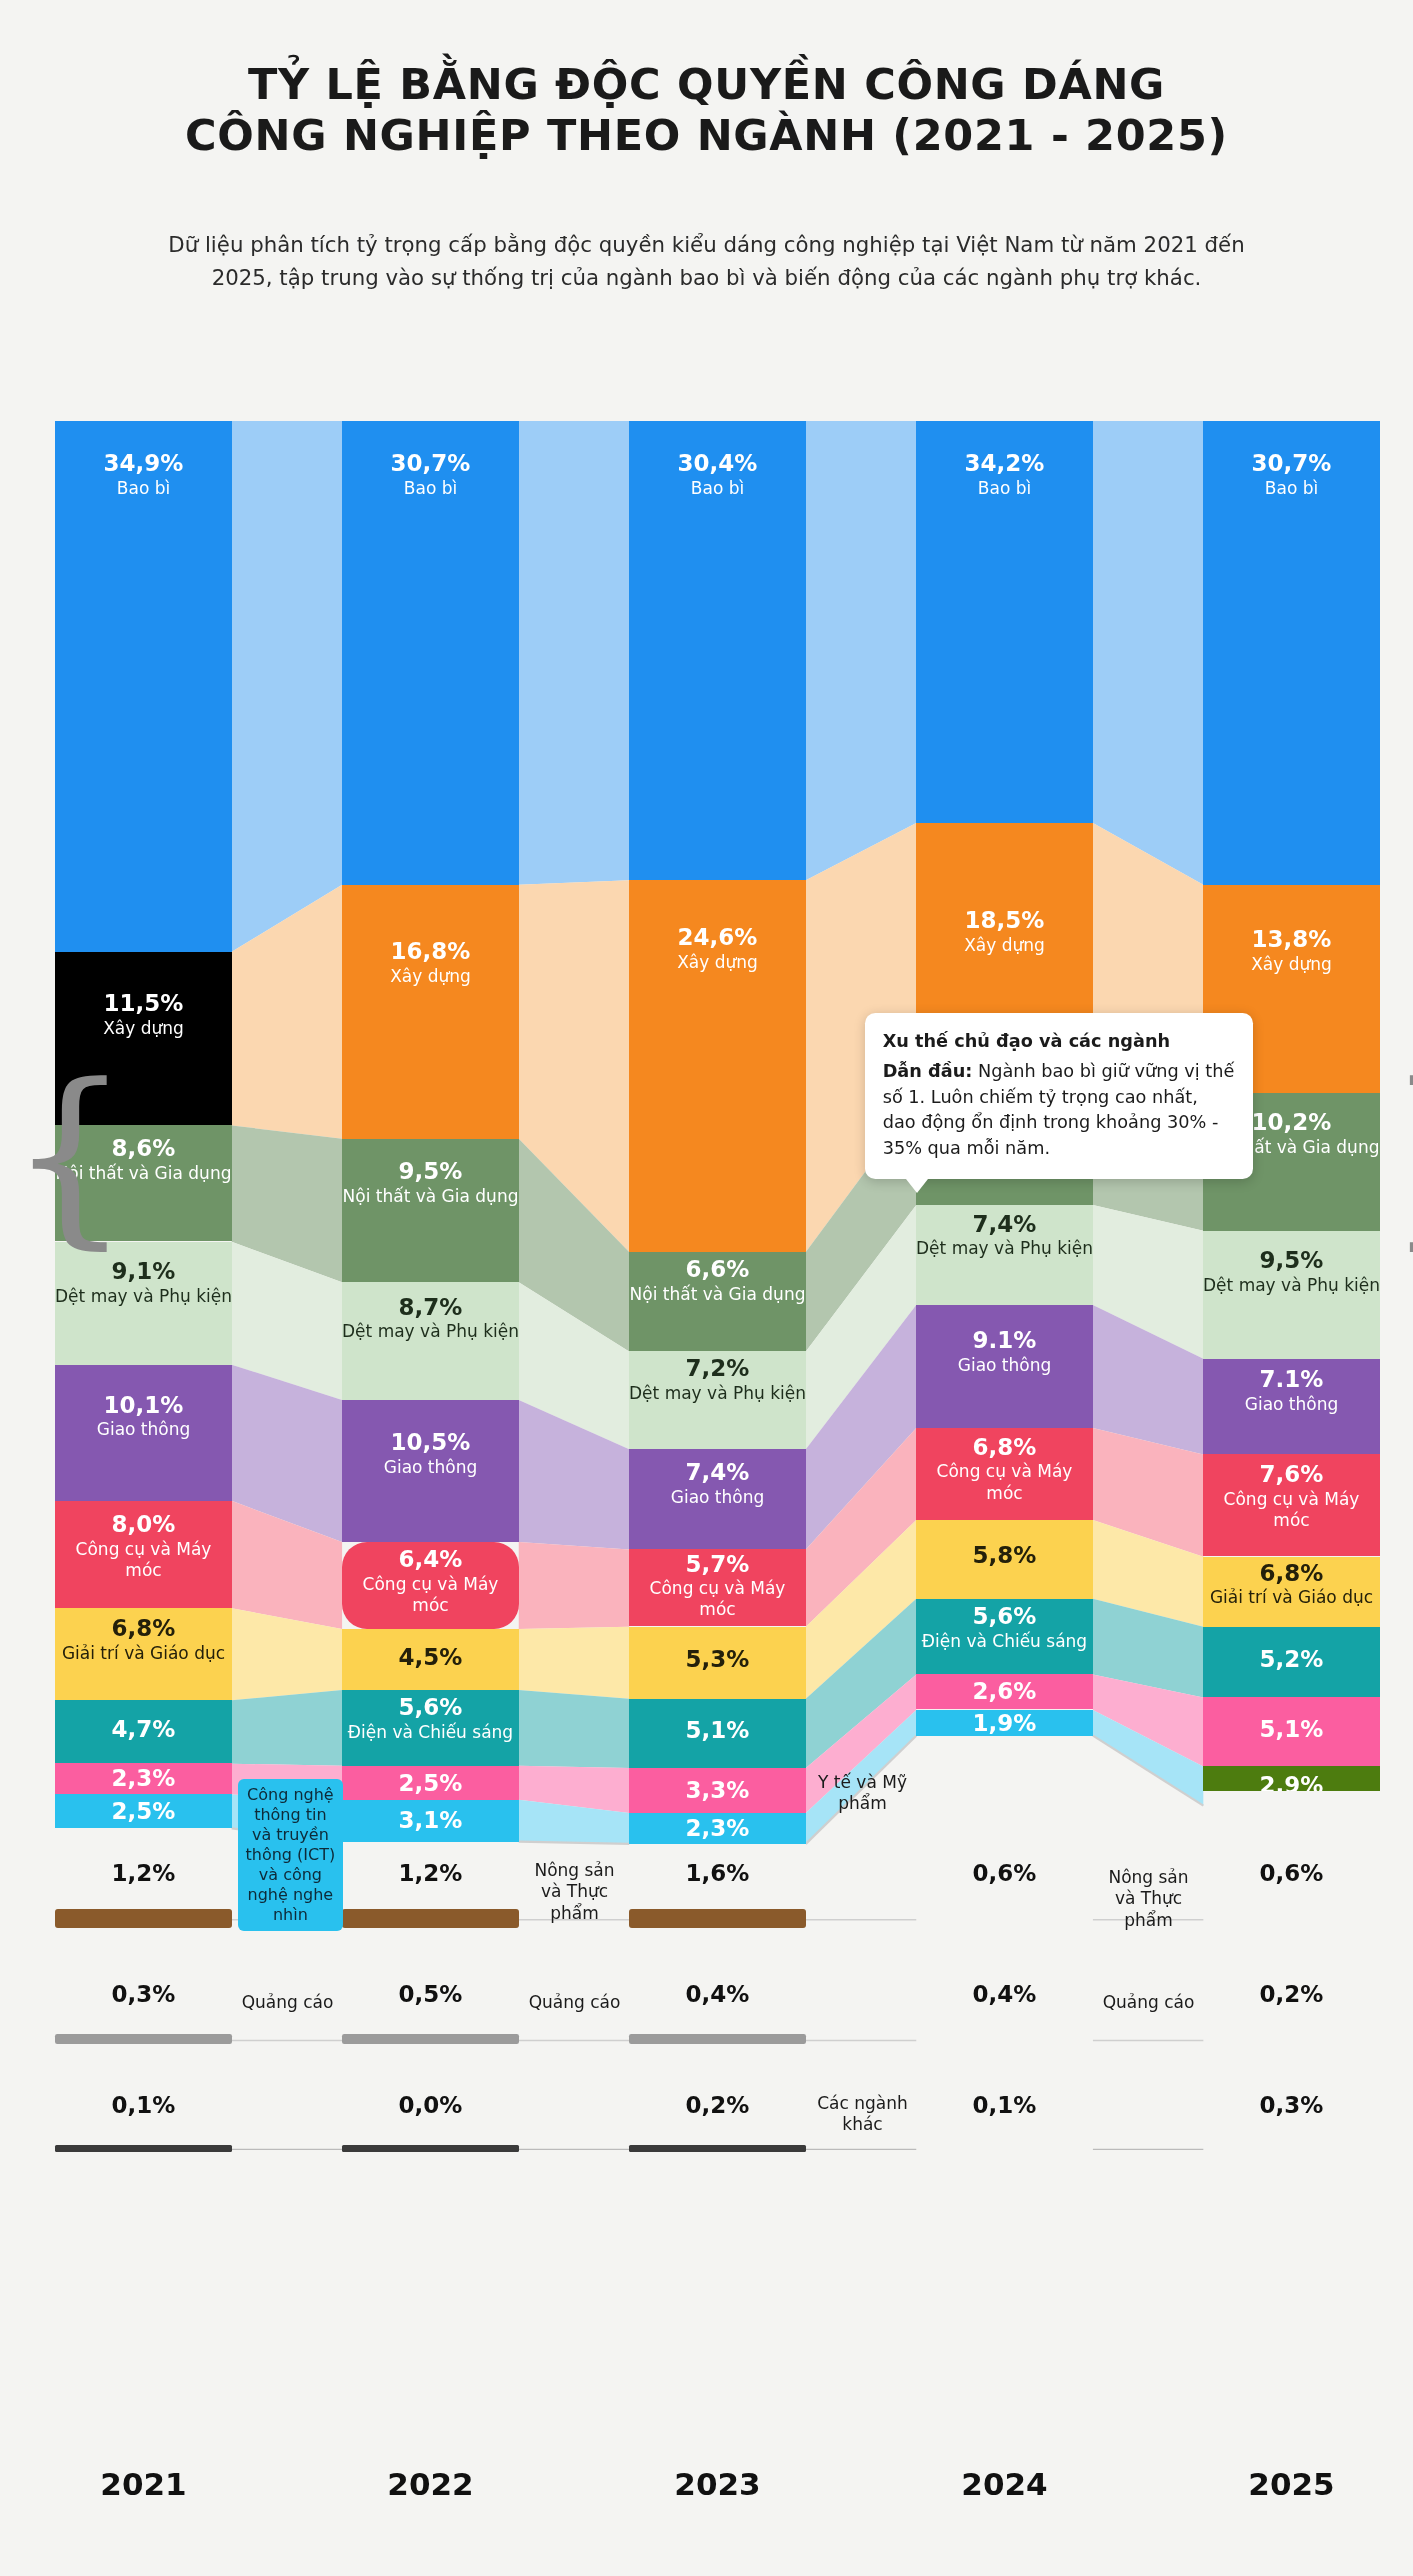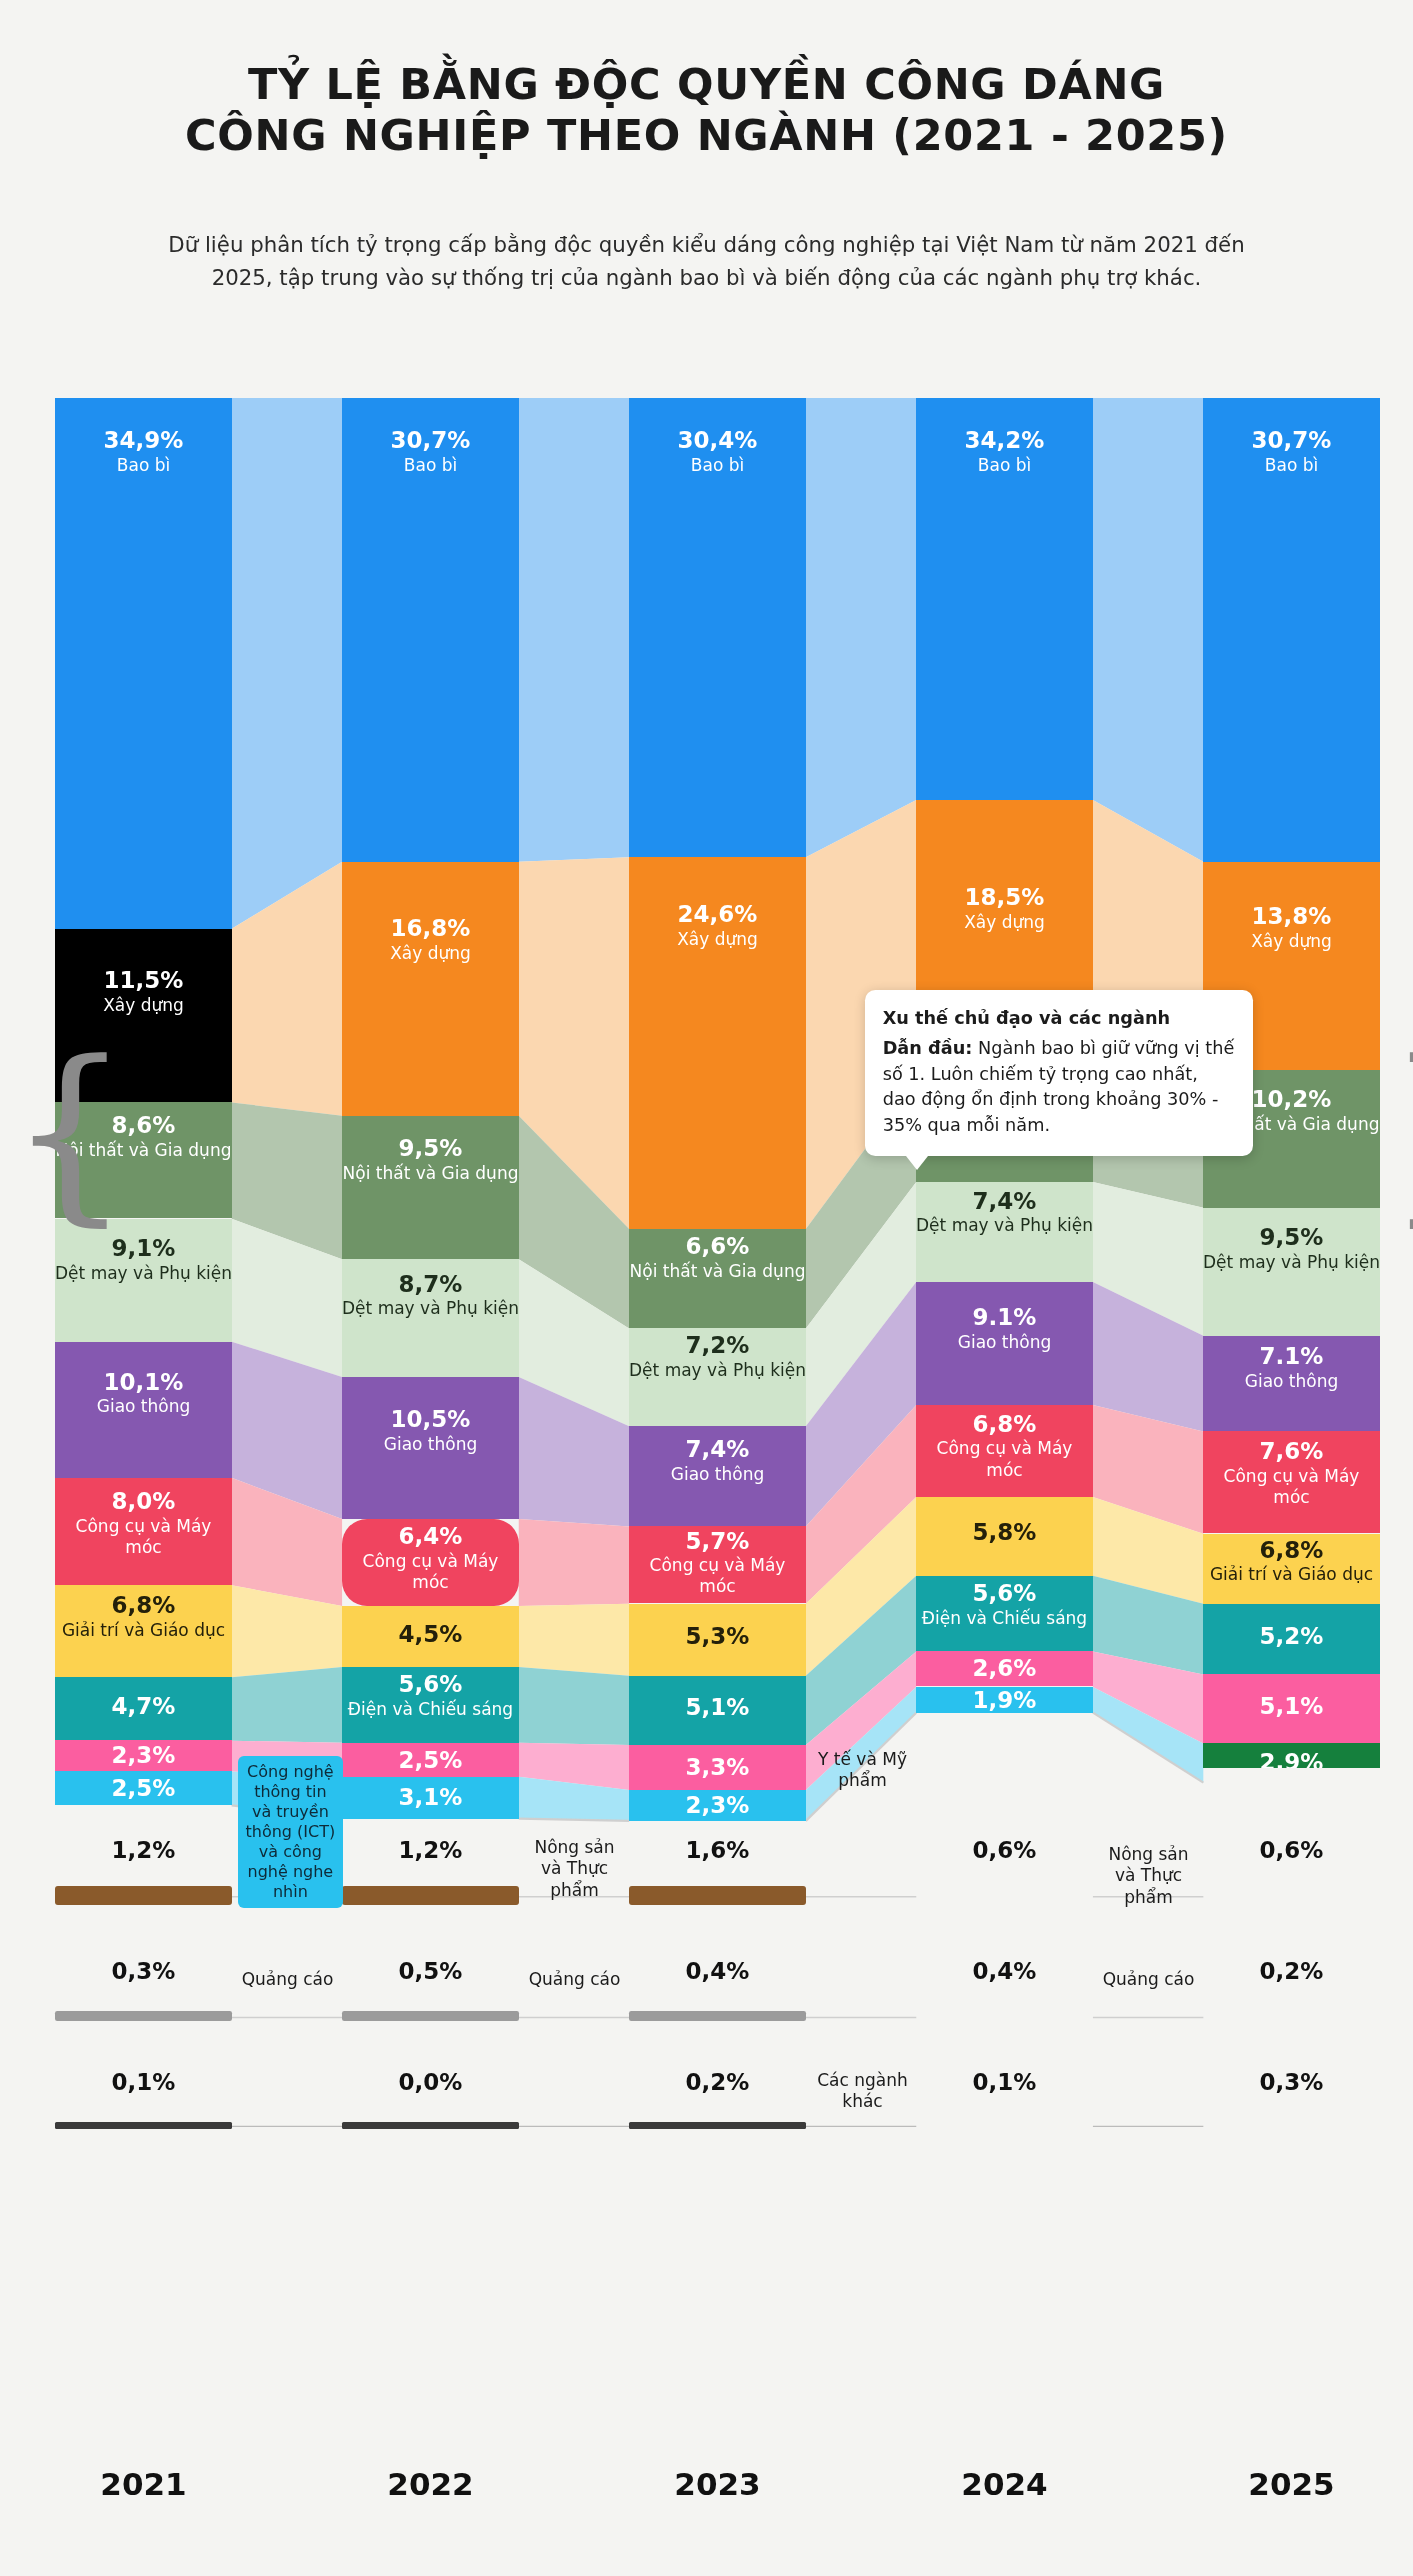--- a/index.html
+++ b/index.html
@@ -26,21 +26,21 @@
     position:absolute;left:147px;top:228px;width:1119px;
     text-align:center;
     font-size:21.3px;
     line-height:1.55;
     color:#2b2b2b;
   }
 
   
   .chart{
     position:absolute;
-    left:55px; top:398px;
+    left:55px; top:421px;
     width:1325px; height:2039px;
   }
   .col{position:absolute;top:0;height:100%;}
   .seg{position:absolute;left:0;width:100%;overflow:hidden;}
 
   .lbl{
     position:absolute;left:0;width:100%;
     text-align:center;
     pointer-events:none;
   }
@@ -525,21 +525,21 @@
       <div class="seg" style="top:1206px;height:71px;background:#14a3a6;">
         <div class="lbl" style="top:19px;color:#fff;">
           <div class="pct">5,2%</div>
         </div>
       </div>
       <div class="seg" style="top:1276px;height:69px;background:#fb5ea0;">
         <div class="lbl" style="top:19px;color:#fff;">
           <div class="pct">5,1%</div>
         </div>
       </div>
-      <div class="seg" style="top:1345px;height:25px;background:#15803d;">
+      <div class="seg" style="top:1345px;height:25px;background:#4d7c0f;">
         <div class="lbl" style="top:5.9px;color:#fff;">
           <div class="pct">2,9%</div>
         </div>
       </div>
       <div class="seg" style="top:1439px;height:29px;">
         <div class="lbl" style="top:0;color:#111;">
           <div class="pct">0,6%</div>
         </div>
       </div>
       <div class="seg" style="top:1560px;height:29px;">

